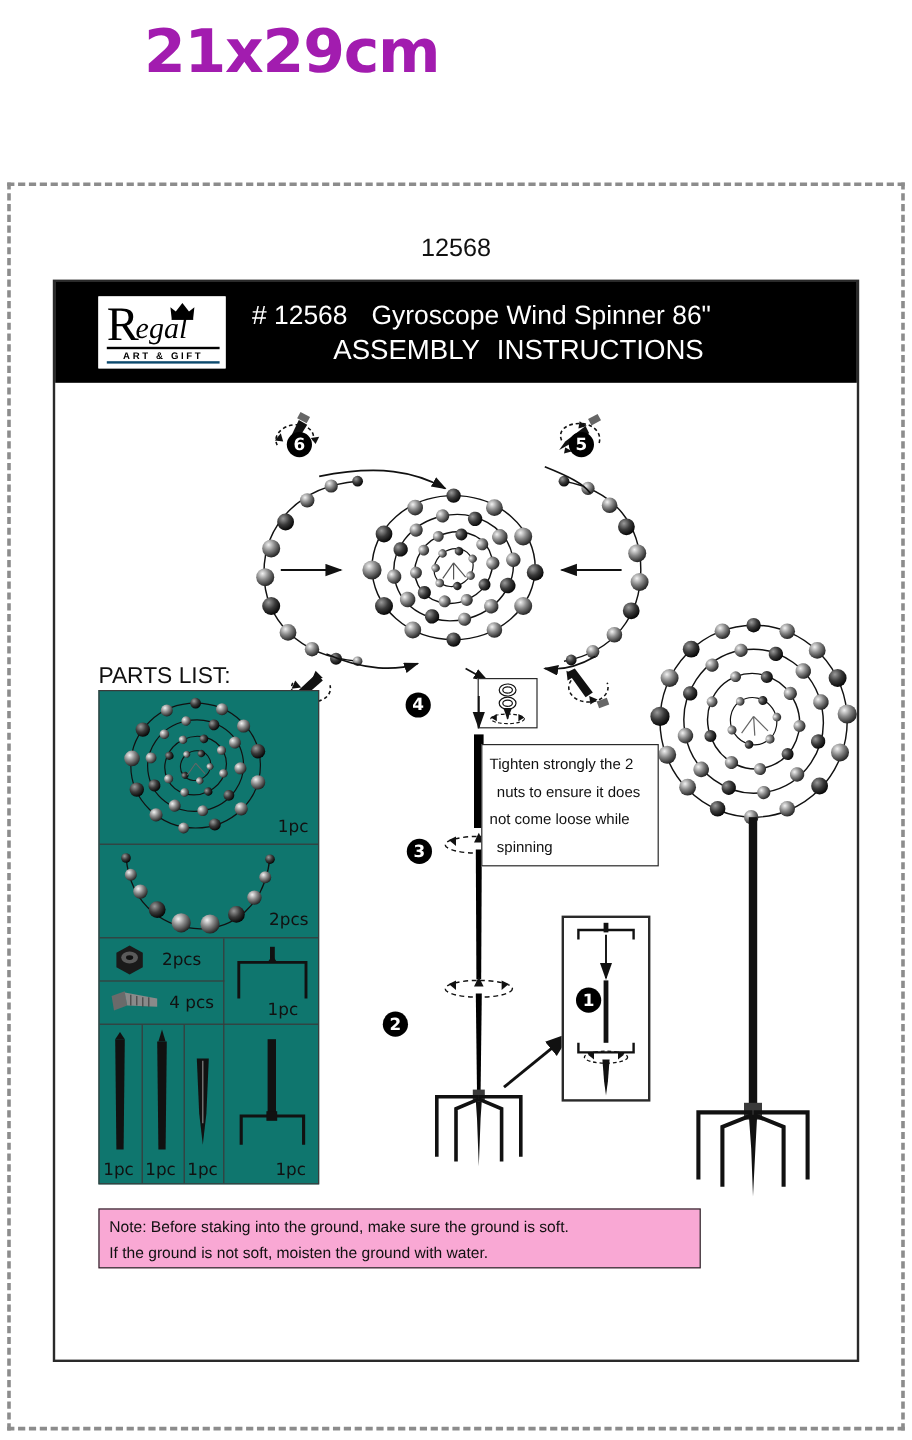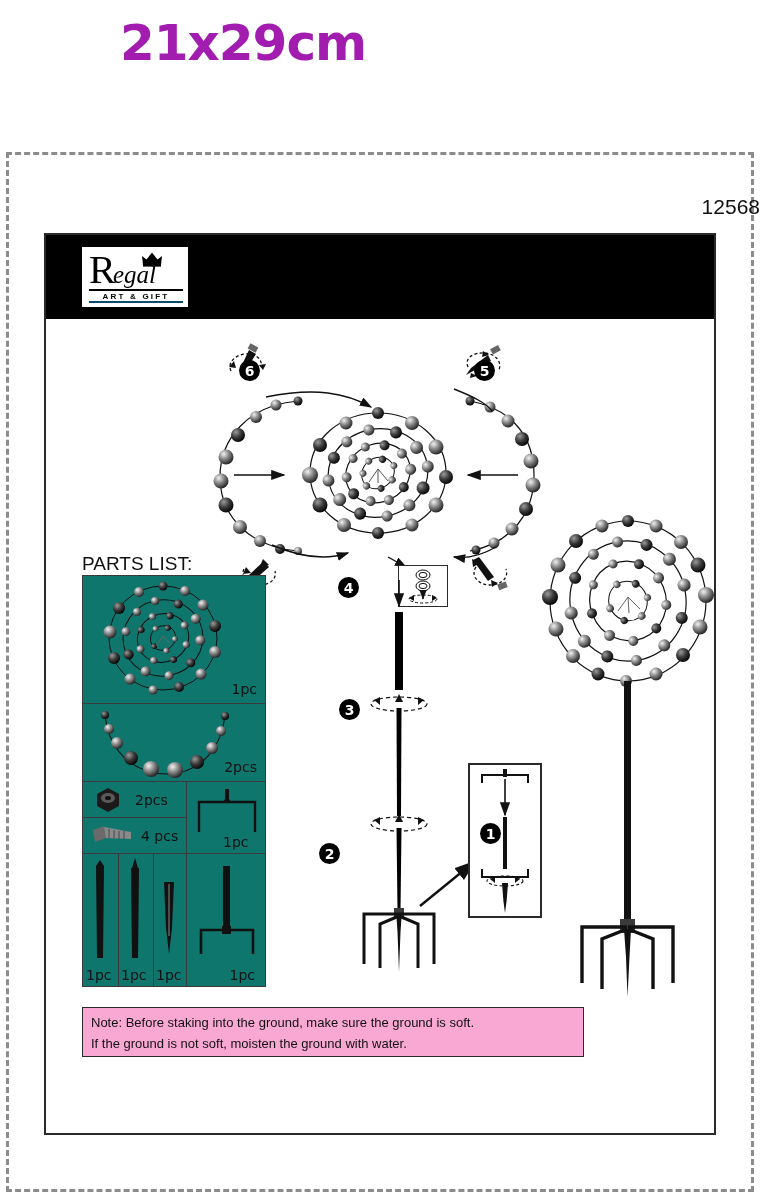--- a/index.html
+++ b/index.html
@@ -22,21 +22,21 @@
   
   .dashed-frame {
     position: absolute; left: 6px; top: 152px;
     width: 748px; height: 1040px;
     border: 3px dashed #8c8c8c;
   }
 
   
   .sku-top {
     position: absolute; left: 0; top: 195px; width: 760px;
-    text-align: right; font-size: 21px; color: #111;
+    text-align: center; font-size: 21px; color: #111;
     font-family: "Liberation Sans", sans-serif;
   }
 
   
   .card {
     position: absolute; left: 44px; top: 233px;
     width: 672px; height: 902px;
     background: #fff; border: 2px solid #2a2a2a;
   }
 
@@ -156,20 +156,28 @@
     <div class="logo-box">
       <span class="logo-r">R</span>
       <span class="logo-crown">
         <svg width="22" height="16" viewBox="0 0 22 16">
           <path d="M2 14 L1 5 L5.5 8.5 L11 1.5 L16.5 8.5 L21 5 L20 14 Z" fill="#000"></path>
           <rect x="2" y="14" width="18" height="1.6" fill="#000"></rect>
         </svg>
       </span>
       <span class="logo-egal">egal</span>
       <span class="logo-sub">ART &amp; GIFT</span>
+    </div>
+    <div class="title-text">
+      <div class="title-line1">
+        <span class="num"># 12568</span><span>Gyroscope Wind Spinner 86"</span>
+      </div>
+      <div class="title-line2">
+        <span>ASSEMBLY</span><span class="sp"></span><span>INSTRUCTIONS</span>
+      </div>
     </div>
   </div>
 
   <svg class="art" style="left:150px; top:110px;" width="360" height="260" viewBox="0 0 360 260">
     <defs>
       <radialGradient id="bead" cx="35%" cy="30%" r="75%">
         <stop offset="0%" stop-color="#f2f2f2"></stop>
         <stop offset="45%" stop-color="#8a8a8a"></stop>
         <stop offset="100%" stop-color="#1b1b1b"></stop>
       </radialGradient>
@@ -579,19 +587,25 @@
     </div>
   </div>
 
   <div class="badge" style="left:193px; top:125px;">6</div>
   <div class="badge" style="left:428px; top:125px;">5</div>
   <div class="badge" style="left:292px; top:342px;">4</div>
   <div class="badge" style="left:293px; top:464px;">3</div>
   <div class="badge" style="left:273px; top:608px;">2</div>
   <div class="badge" style="left:434px; top:588px;">1</div>
 
+  <div class="tighten-box">
+    <div>Tighten strongly the 2</div>
+    <div>nuts to ensure it does</div>
+    <div>not come loose while</div>
+    <div>spinning</div>
+  </div>
 
   <div class="note-box">
     <div>Note: Before staking into the ground, make sure the ground is soft.</div>
     <div>If the ground is not soft, moisten the ground with water.</div>
   </div>
 
 </div>
 
 </body></html>

